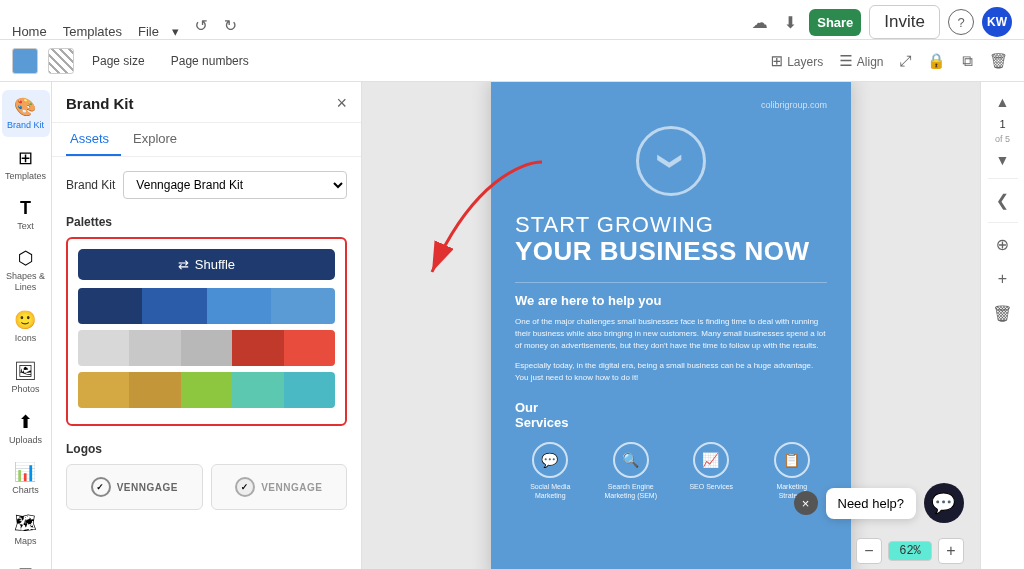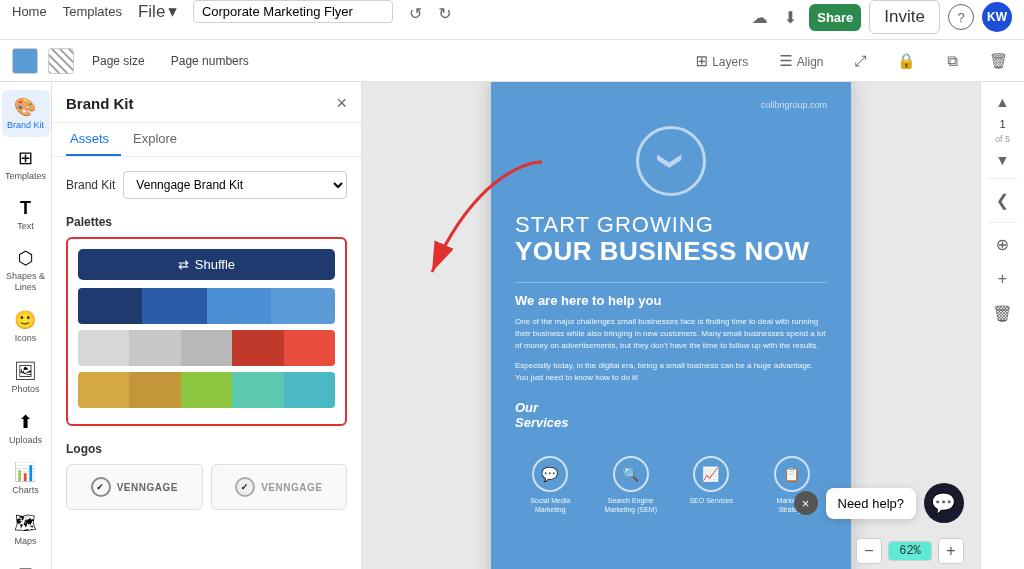--- a/index.html
+++ b/index.html
@@ -4,31 +4,31 @@
   <style>
     * { box-sizing: border-box; margin: 0; padding: 0; }
     body { font-family: -apple-system, BlinkMacSystemFont, 'Segoe UI', sans-serif; background: #f0f0f0; overflow: hidden; }
 
     
     .top-bar {
       height: 40px;
       background: #fff;
       border-bottom: 1px solid #e0e0e0;
       display: flex;
-      align-items: flex-start;
+      align-items: flex-end;
       padding: 0 12px;
       gap: 8px;
       position: fixed;
       top: 0; left: 0; right: 0;
       z-index: 100;
     }
     .top-bar-left { display: flex; align-items: center; gap: 16px; }
     .nav-home { font-size: 13px; color: #444; font-weight: 500; cursor: pointer; }
     .nav-templates { font-size: 13px; color: #444; font-weight: 500; cursor: pointer; }
-    .nav-file { display: flex; align-items: center; gap: 3px; font-size: 17px; color: #444; font-weight: 500; cursor: pointer; }
+    .nav-file { display: flex; align-items: center; gap: 13px; font-size: 13px; color: #444; font-weight: 500; cursor: pointer; }
     .file-title-input {
       border: 1px solid #d0d0d0;
       border-radius: 4px;
       padding: 3px 8px;
       font-size: 13px;
       width: 200px;
       outline: none;
     }
     .top-bar-center { display: flex; align-items: center; gap: 8px; margin-left: 4px; }
     .icon-btn { background: none; border: none; cursor: pointer; color: #666; font-size: 16px; padding: 4px; border-radius: 4px; display: flex; align-items: center; justify-content: center; }
@@ -48,21 +48,21 @@
       padding: 0 12px;
       gap: 10px;
       position: fixed;
       top: 40px; left: 0; right: 0;
       z-index: 99;
     }
     .color-swatch { width: 26px; height: 26px; background: #5b9bd5; border-radius: 3px; cursor: pointer; border: 1px solid #ccc; }
     .pattern-swatch { width: 26px; height: 26px; background: repeating-linear-gradient(45deg, #aaa 0px, #aaa 2px, #fff 2px, #fff 6px); border-radius: 3px; cursor: pointer; border: 1px solid #ccc; }
     .page-size-btn { font-size: 12px; color: #444; cursor: pointer; padding: 4px 8px; border-radius: 4px; }
     .page-numbers-btn { font-size: 12px; color: #444; cursor: pointer; padding: 4px 8px; border-radius: 4px; }
-    .second-bar-right { margin-left: auto; display: flex; align-items: flex-end; gap: 23px; }
+    .second-bar-right { margin-left: auto; display: flex; align-items: flex-end; gap: 8px; }
     .toolbar-icon-btn { background: none; border: none; cursor: pointer; color: #666; font-size: 15px; padding: 4px; border-radius: 4px; }
 
     
     .left-sidebar {
       position: fixed;
       top: 82px;
       left: 0;
       width: 52px;
       bottom: 0;
       background: #fff;
@@ -221,21 +221,21 @@
       transform: rotate(90deg);
       display: block;
     }
     .flyer-heading { text-align: left; margin-bottom: 8px; }
     .flyer-heading-top { font-size: 22px; font-weight: 400; color: #fff; letter-spacing: 1px; text-transform: uppercase; }
     .flyer-heading-bottom { font-size: 26px; font-weight: 800; color: #fff; letter-spacing: 0.5px; text-transform: uppercase; line-height: 1; }
     .flyer-divider { border: none; border-top: 1px solid rgba(255,255,255,0.3); margin: 10px 0; }
     .flyer-sub-heading { font-size: 13px; font-weight: 700; color: #fff; margin-bottom: 8px; }
     .flyer-body-text { font-size: 8px; color: rgba(255,255,255,0.9); line-height: 1.5; margin-bottom: 8px; }
     .flyer-services-section { margin-top: 8px; }
-    .flyer-services-title { font-size: 13px; font-weight: 700; color: #fff; margin-bottom: 26px; font-style: italic; }
+    .flyer-services-title { font-size: 13px; font-weight: 700; color: #fff; margin-bottom: 12px; }
     .flyer-services-grid { display: flex; gap: 10px; }
     .flyer-service-item { flex: 1; display: flex; flex-direction: column; align-items: center; gap: 4px; }
     .service-circle { width: 36px; height: 36px; border-radius: 50%; border: 2px solid rgba(255,255,255,0.7); display: flex; align-items: center; justify-content: center; font-size: 14px; }
     .service-label { font-size: 7px; color: rgba(255,255,255,0.9); text-align: center; line-height: 1.3; }
 
     
     .right-toolbar {
       position: fixed;
       top: 82px;
       right: 0;
@@ -292,21 +292,20 @@
 <body>
 
 <div class="top-bar">
   <div class="top-bar-left">
     <span class="nav-home">Home</span>
     <span class="nav-templates">Templates</span>
     <span class="nav-file">
       <span>File</span>
       <span>▾</span>
     </span>
-    <input class="file-title-input" type="text" value="Corporate Marketing Flyer" style="">
   </div>
   <div class="top-bar-center">
     <button class="icon-btn">↺</button>
     <button class="icon-btn">↻</button>
   </div>
   <div class="top-bar-right">
     <button class="icon-btn">
       <span>☁</span>
     </button>
     <button class="icon-btn">

